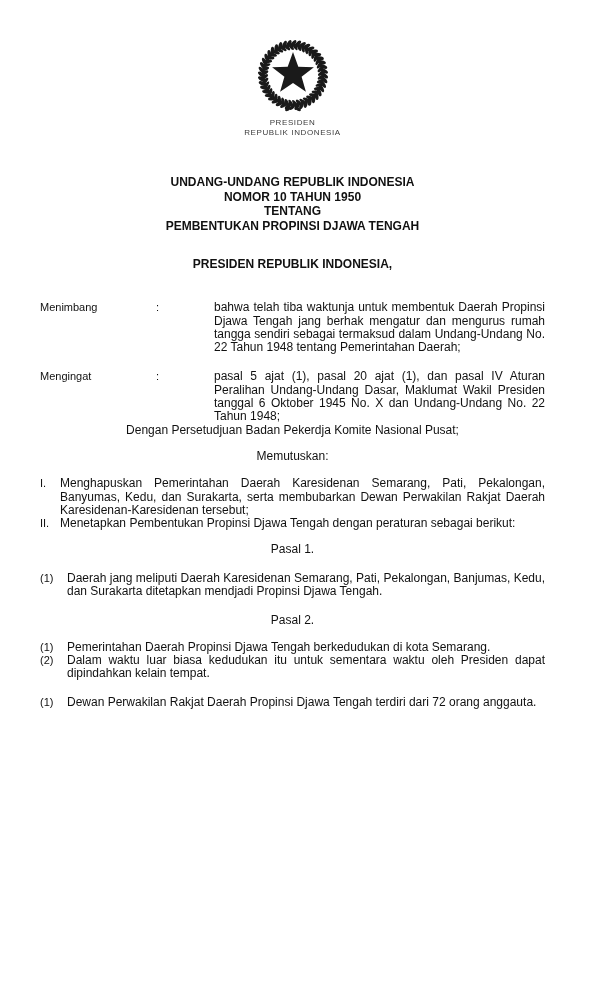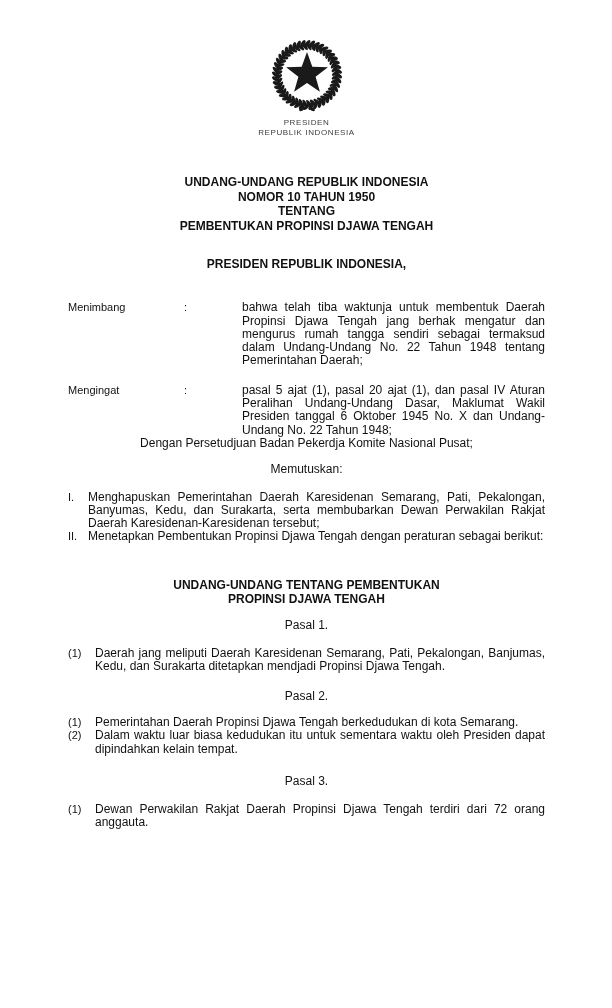--- a/index.html
+++ b/index.html
@@ -1,18 +1,18 @@
 <!DOCTYPE html>
 <html><head>
 <meta charset="utf-8">
 <style>
   html,body{margin:0;padding:0;background:#fff;}
   .page{
     width:612px;height:1008px;box-sizing:border-box;
-    padding:30px 67px 0 68px;background:#fff;color:#111;
+    padding:30px 67px 0 40px;background:#fff;color:#111;
     font-family:"Liberation Sans",sans-serif;font-size:11px;line-height:13.3px;
     overflow:hidden;
   }
   p,h1,h2,h3{margin:0;padding:0;font-size:12px;line-height:13.3px;font-weight:normal;}
   .center{text-align:center;}
   .bold{font-weight:bold;}
   .just{text-align:justify;text-justify:inter-word;}
 
   .letterhead{text-align:center;}
   .letterhead svg{display:block;margin:0 auto;}
@@ -181,24 +181,20 @@
     <div class="num-item">
       <span class="num">I.</span>
       <p class="num-text just">Menghapuskan Pemerintahan Daerah Karesidenan Semarang, Pati, Pekalongan, Banyumas, Kedu, dan Surakarta, serta membubarkan Dewan Perwakilan Rakjat Daerah Karesidenan-Karesidenan tersebut;</p>
     </div>
     <div class="num-item">
       <span class="num">II.</span>
       <p class="num-text just">Menetapkan Pembentukan Propinsi Djawa Tengah dengan peraturan sebagai berikut:</p>
     </div>
   </div>
 
-  <div class="act-heading center bold">
-    <p class="bold" style="line-height:14px">UNDANG-UNDANG TENTANG PEMBENTUKAN</p>
-    <p class="bold" style="line-height:14px">PROPINSI DJAWA TENGAH</p>
-  </div>
 
 
   <p class="pasal-1 center">Pasal 1.</p>
   <div class="clauses">
     <div class="clause">
       <span class="cnum">(1)</span>
       <p class="ctext just">Daerah jang meliputi Daerah Karesidenan Semarang, Pati, Pekalongan, Banjumas, Kedu, dan Surakarta ditetapkan mendjadi Propinsi Djawa Tengah.</p>
     </div>
   </div>
 
@@ -207,21 +203,20 @@
     <div class="clause">
       <span class="cnum">(1)</span>
       <p class="ctext just">Pemerintahan Daerah Propinsi Djawa Tengah berkedudukan di kota Semarang.</p>
     </div>
     <div class="clause">
       <span class="cnum">(2)</span>
       <p class="ctext just">Dalam waktu luar biasa kedudukan itu untuk sementara waktu oleh Presiden dapat dipindahkan kelain tempat.</p>
     </div>
   </div>
 
-  <p class="pasal-3 center">Pasal 3.</p>
   <div class="clauses">
     <div class="clause">
       <span class="cnum">(1)</span>
       <p class="ctext just">Dewan Perwakilan Rakjat Daerah Propinsi Djawa Tengah terdiri dari 72 orang anggauta.</p>
     </div>
   </div>
 
 </div>
 
 </body></html>

